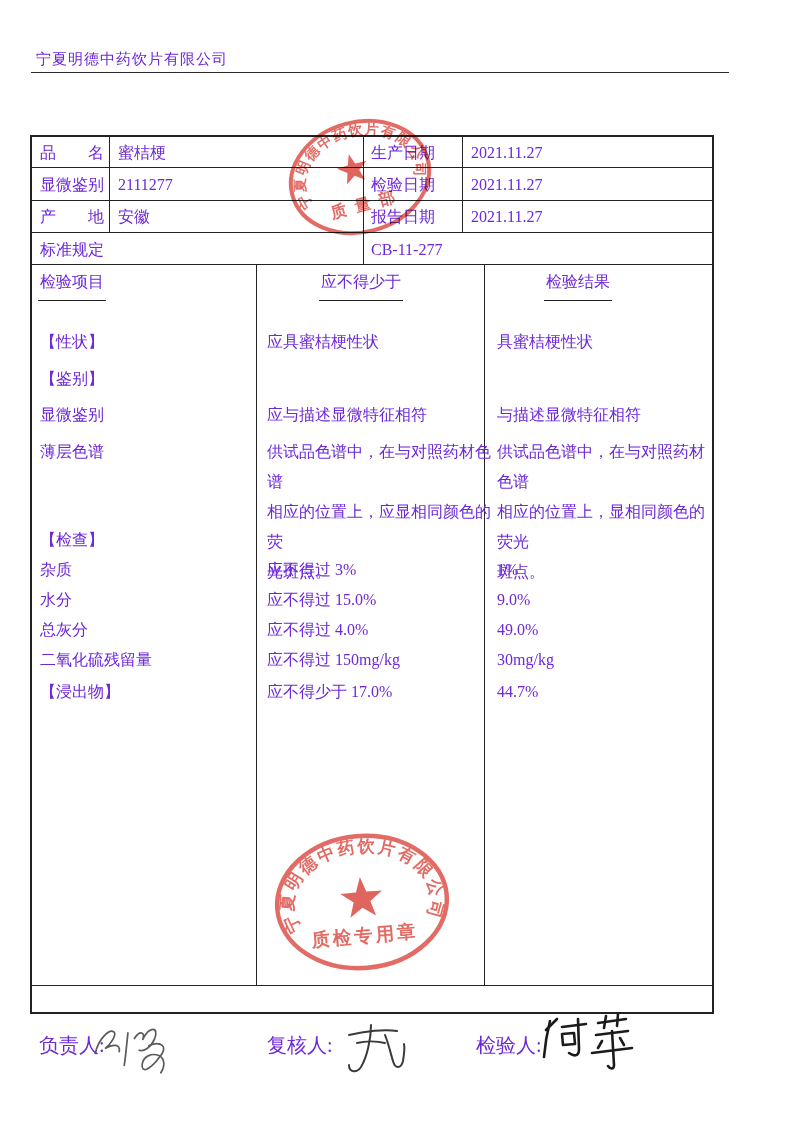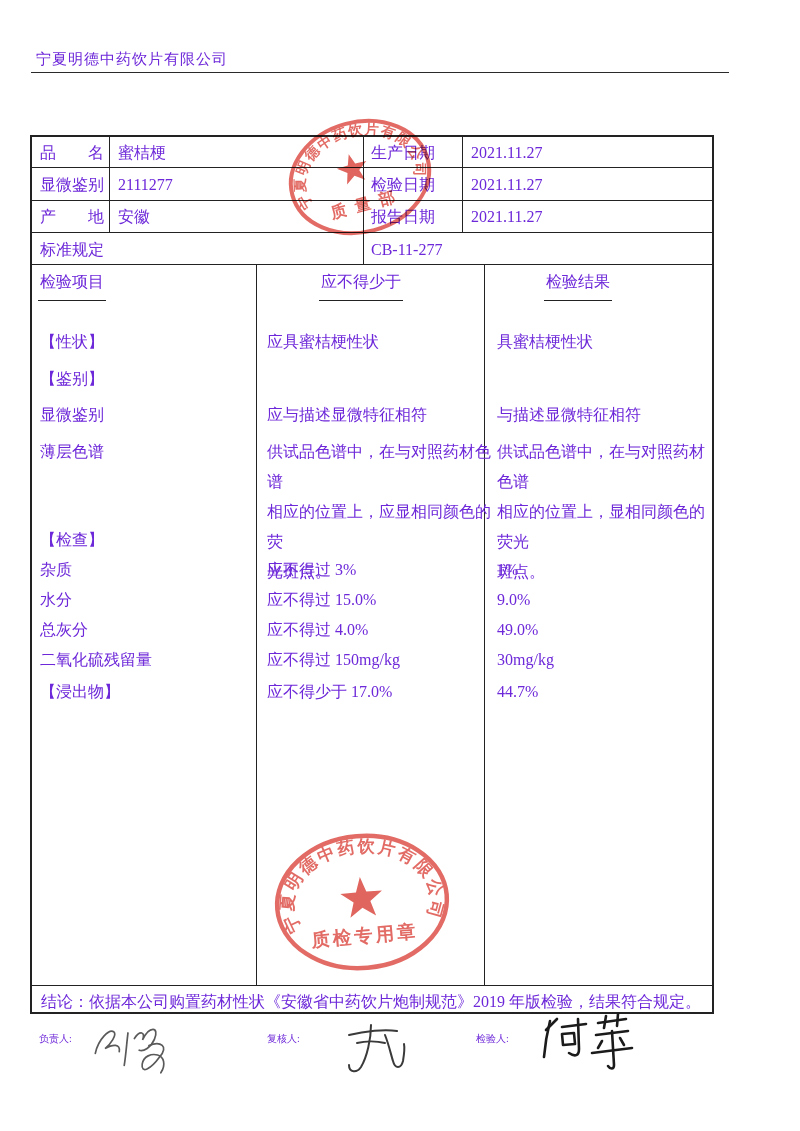--- a/index.html
+++ b/index.html
@@ -35,21 +35,21 @@
 
   .srow{position:absolute;left:0;right:0;}
   .sc{position:absolute;font-size:16px;line-height:30px;white-space:pre-line;}
   .c1{left:8px;width:212px}.c2{left:235px;width:228px}.c3{left:465px;width:215px}
   .sr0{top:190px}.sr1{top:227px}.sr2{top:263px}.sr3{top:300px}.sr4{top:388px}
   .sr5{top:418px}.sr6{top:448px}.sr7{top:478px}.sr8{top:508px}.sr9{top:540px}
 
   .concl{position:absolute;left:9px;top:851px;width:668px;font-size:16px;line-height:28px;white-space:nowrap;}
 
   
-  .sgn{position:absolute;top:1032px;font-size:10px;}
+  .sgn{position:absolute;top:1032px;font-size:20px;}
   .sgn1{left:39px}.sgn2{left:267px}.sgn3{left:476px}
   .sig{position:absolute;}
   .sig1{left:85px;top:1012px;transform:rotate(-4deg);}
   .sig2{left:335px;top:1019px;}
   .sig3{left:536px;top:1011px;}
 
   
   .stamp{position:absolute;mix-blend-mode:multiply;opacity:.82;}
   .stamp-top{left:274px;top:106px;}
   .stamp-bottom{left:262px;top:818px;}
@@ -140,21 +140,20 @@
       <span class="sc c1">二氧化硫残留量</span>
       <span class="sc c2">应不得过 150mg/kg</span>
       <span class="sc c3">30mg/kg</span>
     </div>
     <div class="srow sr9">
       <span class="sc c1">【浸出物】</span>
       <span class="sc c2">应不得少于 17.0%</span>
       <span class="sc c3">44.7%</span>
     </div>
 
-    <div class="concl">结论：依据本公司购置药材性状《安徽省中药饮片炮制规范》2019 年版检验，结果符合规定。</div>
   </div>
 
   <div class="sgn sgn1">负责人:</div>
   <div class="sgn sgn2">复核人:</div>
   <div class="sgn sgn3">检验人:</div>
 
   <svg class="sig sig1" width="115" height="70" viewBox="0 0 115 70">
     <g fill="none" stroke="#5a5a5a" stroke-width="1.7" stroke-linecap="round">
       <path d="M10,38 C14,24 26,14 30,18 C33,21 26,30 20,34 C28,30 36,30 34,38"></path>
       <path d="M44,20 C42,30 40,44 38,52"></path>

